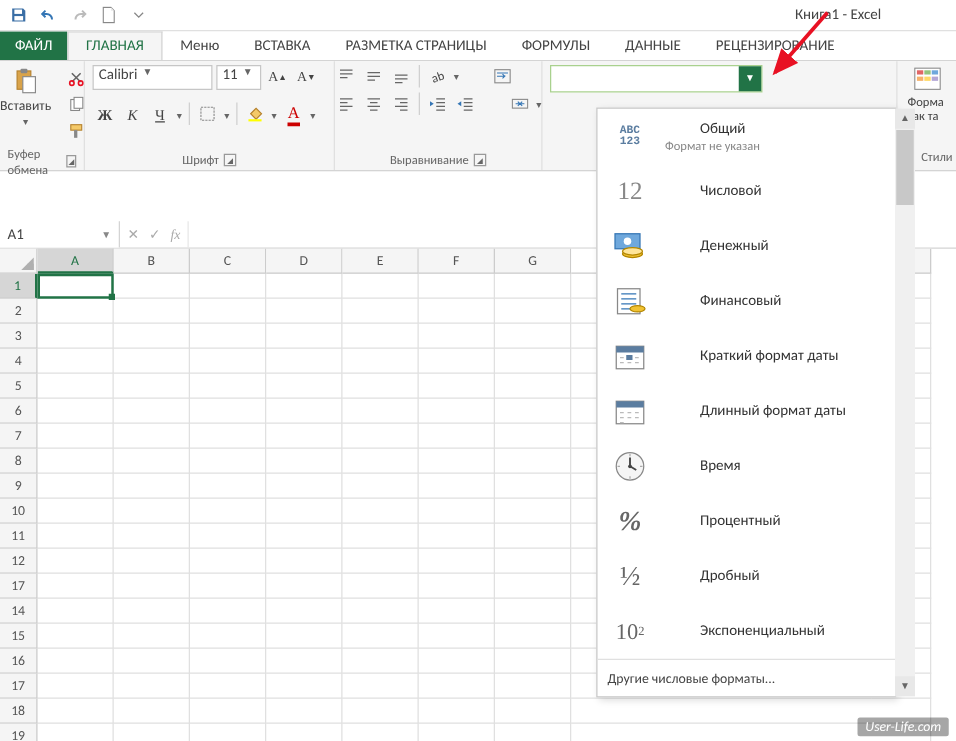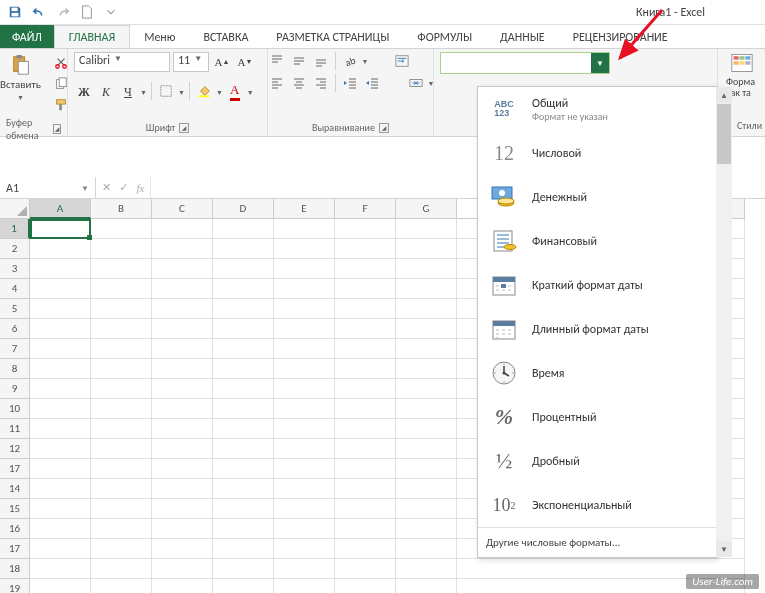--- a/index.html
+++ b/index.html
@@ -43,21 +43,21 @@
 .styles-group { padding: 3px 8px; }
 
 .fmt-dropdown { position:absolute; top:86px; left:477px; width:240px; background:#fff; border:1px solid #c6c6c6; box-shadow: 2px 2px 6px rgba(0,0,0,0.15); z-index:40; }
 .fmt-scroll { position:absolute; right:-16px; top:0; bottom:0; width:16px; background:#f0f0f0; display:flex; flex-direction:column; }
 .fmt-scroll .arr { height:16px; display:flex; align-items:center; justify-content:center; font-size:8px; color:#666; background:#e8e8e8; }
 .fmt-scroll .thumb { flex:0 0 60px; background:#c8c8c8; margin:1px; }
 .fmt-scroll .track { flex:1; }
 .fmt-item { display:flex; align-items:center; gap:12px; padding:8px 10px; cursor:pointer; }
 .fmt-icon { width:32px; height:28px; display:flex; align-items:center; justify-content:center; }
 .fmt-text { display:flex; flex-direction:column; }
-.fmt-name { font-size:12px; color:#333; font-weight:500; }
+.fmt-name { font-size:12px; color:#333; font-weight:500;margin-left:28px; }
 .fmt-sub { font-size:10px; color:#888; }
 .fmt-more { border-top:1px solid #e0e0e0; text-align:left; padding:8px; font-size:11px; color:#444; cursor:pointer; }
 
 .namebox-row { height:22px; border-bottom:1px solid #d4d4d4; display:flex; align-items:stretch;margin-top:40px; }
 .namebox { width:96px; border-right:1px solid #d4d4d4; display:flex; align-items:center; padding:0 6px; font-size:12px; background:#fff; }
 .namebox .dd { margin-left:auto; font-size:8px; color:#888; }
 .fx-btns { display:flex; align-items:center; padding:0 6px; gap:8px; border-right:1px solid #e8e8e8; }
 .fx-btns span { color:#aaa; font-size:11px; cursor:pointer; }
 .fx-btns .fx { font-style:italic; font-family:serif; }
 .formula-bar { flex:1; padding:0 6px; }
@@ -328,21 +328,21 @@
       <div>как та</div>
     </div>
     <div class="rgroup-label" style="position:absolute;bottom:2px;width:100%;justify-content:center">
         <span>Стили</span>
       </div>
   </div>
 </div>
 
 <div class="fmt-dropdown">
   <div class="fmt-item">
-    <div class="fmt-icon" style="font-family:Liberation Sans, sans-serif;font-size:9px;line-height:9px;text-align:left;font-weight:bold;color:#5b7da0">ABC<br>123</div>
+    <div class="fmt-icon" style="font-family:Liberation Mono, monospace;font-size:9px;line-height:9px;text-align:left;font-weight:bold;color:#5b7da0">ABC<br>123</div>
     <div class="fmt-text">
         <div class="fmt-name">Общий</div>
         <div class="fmt-sub">Формат не указан</div>
       </div>
   </div>
   <div class="fmt-item">
     <div class="fmt-icon" style="font-family:serif;font-size:20px;color:#888">12</div>
     <div class="fmt-text">
         <div class="fmt-name">Числовой</div>
       </div>

